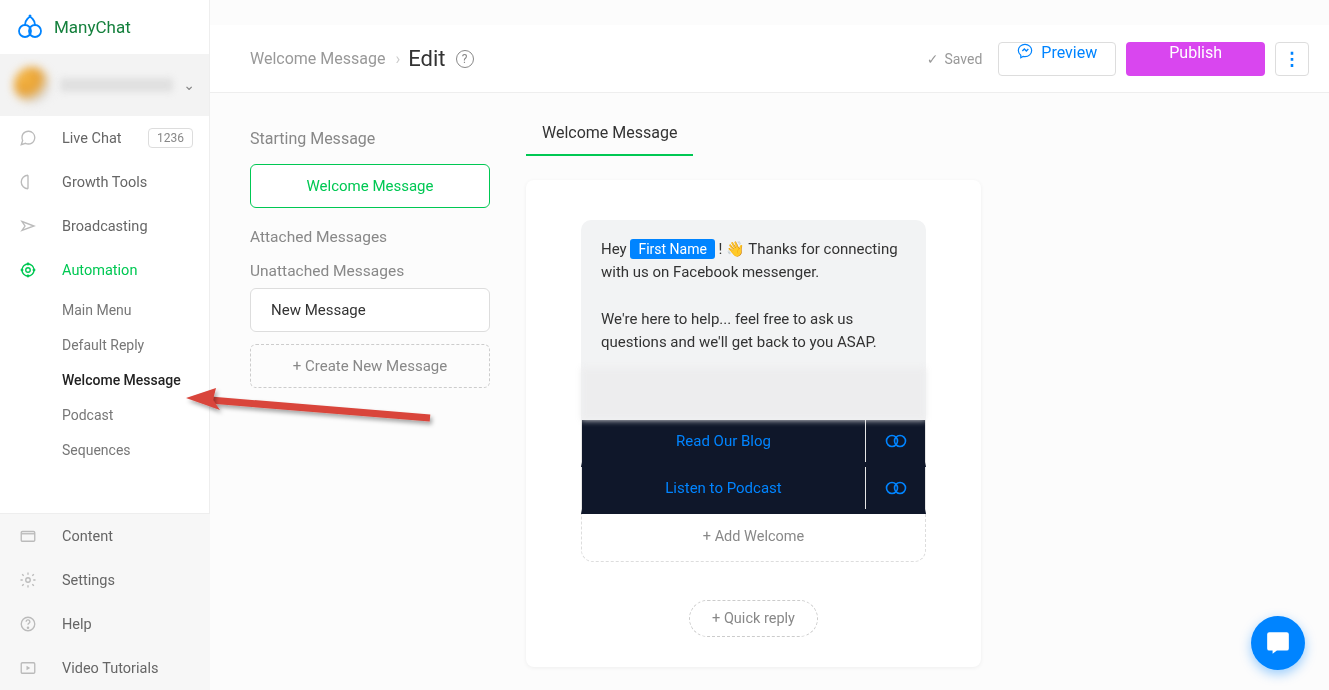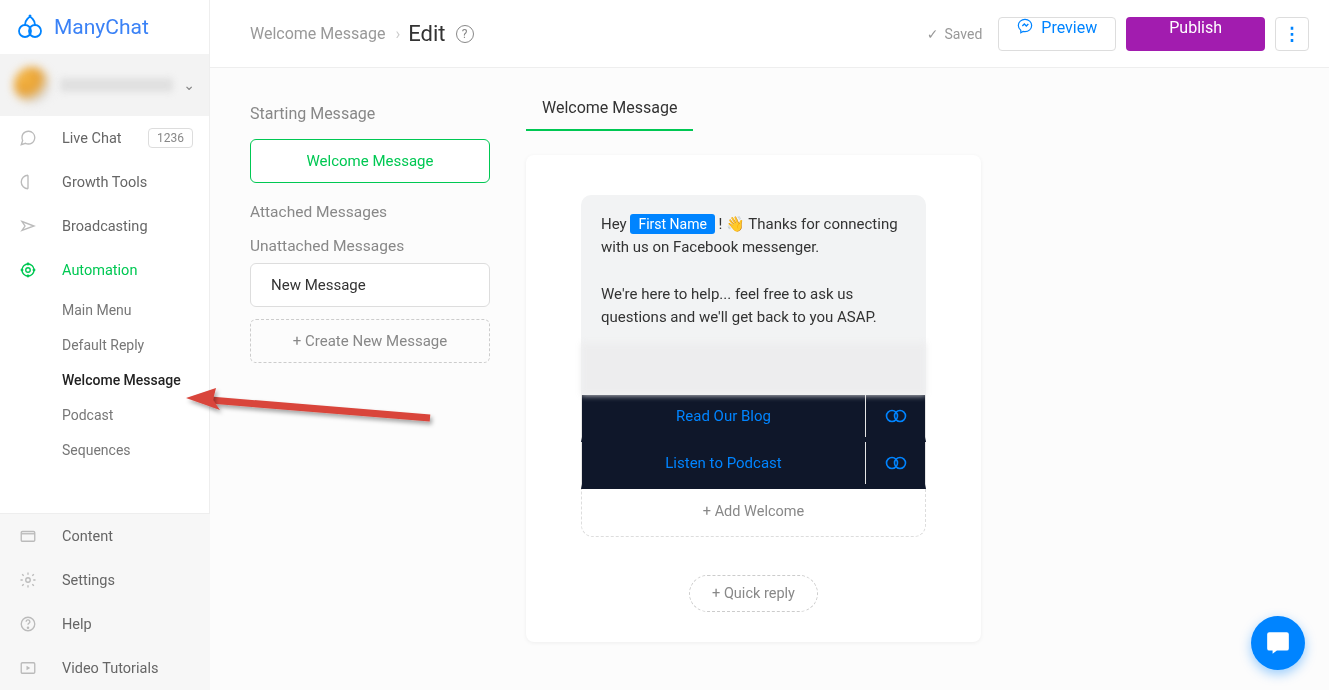--- a/index.html
+++ b/index.html
@@ -2,53 +2,53 @@
 <html><head>
 <meta charset="utf-8">
 <style>
 * { box-sizing: border-box; margin: 0; padding: 0; }
 body { font-family: -apple-system, BlinkMacSystemFont, "Segoe UI", Roboto, Helvetica, Arial, sans-serif; background: #fff; color: #333; width: 1329px; height: 690px; overflow: hidden; position: relative; }
 
 
 .sidebar { position: absolute; left: 0; top: 0; width: 210px; height: 690px; background: #fff; border-right: 1px solid #eee; }
 .logo-row { display: flex; align-items: center; height: 54px; padding: 0 16px; }
 .logo-row svg { flex-shrink: 0; }
-.logo-text { font-size: 21px; color: #3b82f6; margin-left: 10px; font-weight: 400; }
+.logo-text { font-size: 17px; color: #15803d; margin-left: 10px; font-weight: 400; }
 .account-row { background: #f3f3f3; height: 62px; display: flex; align-items: center; padding: 0 14px; position: relative; }
 .avatar-blur { width: 36px; height: 36px; border-radius: 50%; background: radial-gradient(circle at 30% 30%, #f5b84a 0%, #e8a030 40%, #ddd 70%); filter: blur(4px); }
 .account-blur-text { flex: 1; height: 14px; background: #e0e0e0; margin: 0 10px; filter: blur(3px); border-radius: 3px; }
 .account-chevron { color: #888; font-size: 14px; }
 
 .nav-item { display: flex; align-items: center; height: 44px; padding: 0 16px 0 18px; color: #666; font-size: 14.5px; cursor: pointer; }
 .nav-item .nav-icon { width: 20px; height: 20px; display: flex; align-items: center; justify-content: center; margin-right: 24px; color: #bbb; }
 .nav-item.active { color: #00c853; }
 .nav-item.active .nav-icon { color: #00c853; }
 .nav-item .badge { margin-left: auto; font-size: 12px; border: 1px solid #ddd; border-radius: 4px; padding: 2px 8px; color: #888; }
 
 .sub-nav { padding-left: 62px; }
 .sub-item { height: 35px; display: flex; align-items: center; font-size: 14px; color: #777; cursor: pointer; }
 .sub-item.active { color: #222; font-weight: 500; }
 
 .bottom-nav { position: absolute; bottom: 0; left: 0; width: 210px; background: #f7f7f7; border-top: 1px solid #eee; }
 .bottom-nav .nav-item { height: 44px; }
 
 
 .main { position: absolute; left: 210px; top: 0; right: 0; height: 690px; background: #fcfcfc; }
-.header { height: 68px; border-bottom: 1px solid #eee; display: flex; align-items: center; padding: 0 20px 0 40px; background: #fff; }
+.header { height: 68px; border-bottom: 1px solid #eee; display: flex; align-items: center; padding: 0 20px 0 40px; background: #fff; margin-top: 25px; }
 .breadcrumb { color: #999; font-size: 16px; }
 .breadcrumb .bc-sep { margin: 0 6px; color: #ccc; }
 .page-title { font-size: 22px; color: #333; margin-left: 2px; }
 .help-circle { width: 18px; height: 18px; border: 1.5px solid #888; border-radius: 50%; display: inline-flex; align-items: center; justify-content: center; font-size: 12px; color: #888; margin-left: 10px; cursor: pointer; }
 .header-spacer { flex: 1; }
 .saved { color: #999; font-size: 14px; display: flex; align-items: center; margin-right: 16px; }
 .saved::before { content: "✓"; margin-right: 6px; color: #999; }
 .btn { height: 34px; padding: 0 18px; border-radius: 4px; font-size: 16px; display: inline-flex; align-items: flex-start; cursor: pointer; border: 1px solid transparent; }
 .btn-preview { border: 1px solid #ddd; color: #0084ff; background: #fff; margin-right: 10px; }
 .btn-preview svg { margin-right: 8px; }
-.btn-publish { background: #a21caf; color: #fff; padding: 0 42px; }
+.btn-publish { background: #d946ef; color: #fff; padding: 0 42px; }
 .btn-more { width: 34px; height: 34px; border: 1px solid #ddd; border-radius: 4px; display: inline-flex; align-items: center; justify-content: center; margin-left: 10px; cursor: pointer; color: #0084ff; font-size: 18px; font-weight: bold; }
 
 .content { display: flex; padding: 30px 0 0 40px; }
 .left-col { width: 240px; }
 .sect-head { color: #888; font-size: 16px; margin-bottom: 16px; margin-top: 6px; }
 .msg-card { border: 1px solid #ddd; border-radius: 6px; padding: 12px 20px; font-size: 15px; color: #333; margin-bottom: 12px; cursor: pointer; background: #fff; }
 .msg-card.active { border-color: #00c853; color: #00c853; text-align: center; }
 .msg-link { color: #888; font-size: 15.5px; padding: 8px 0; cursor: pointer; }
 .create-msg { border: 1.5px dashed #ccc; border-radius: 6px; padding: 12px 0; text-align: center; color: #888; font-size: 15px; margin-top: 12px; cursor: pointer; }
 

